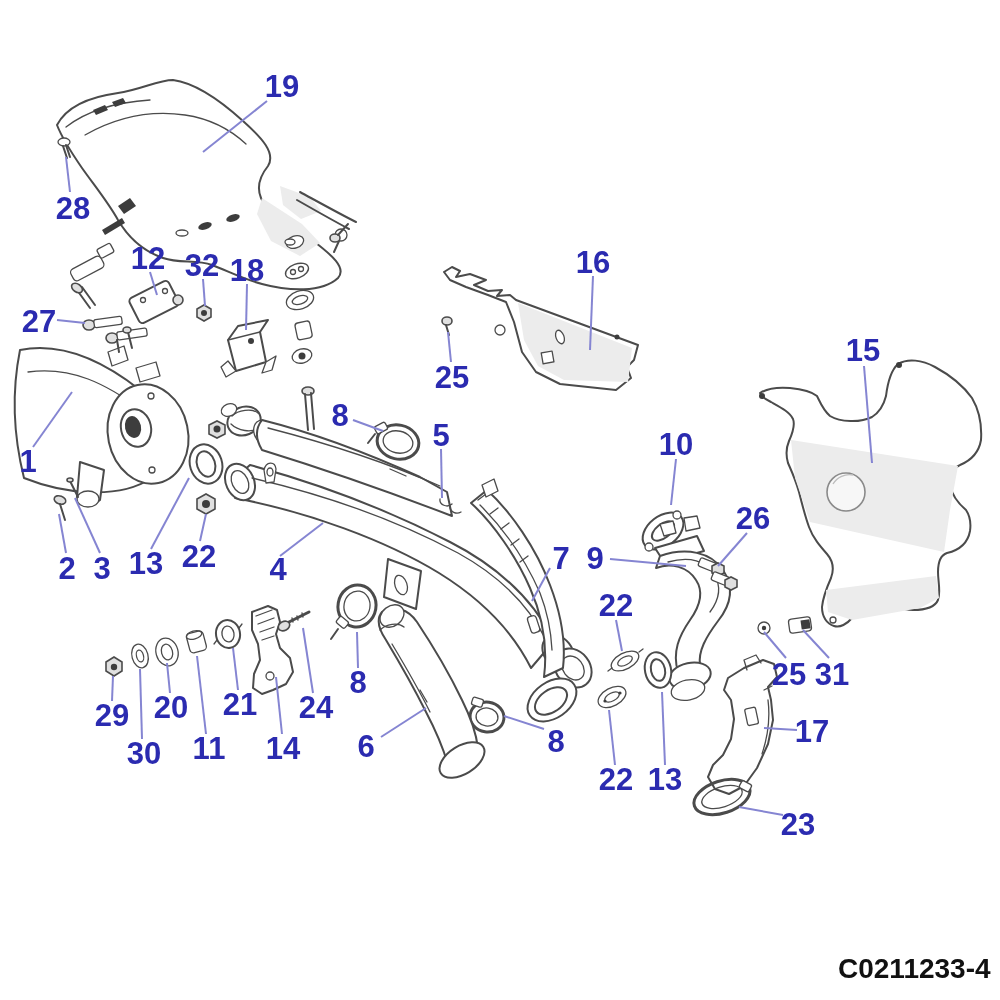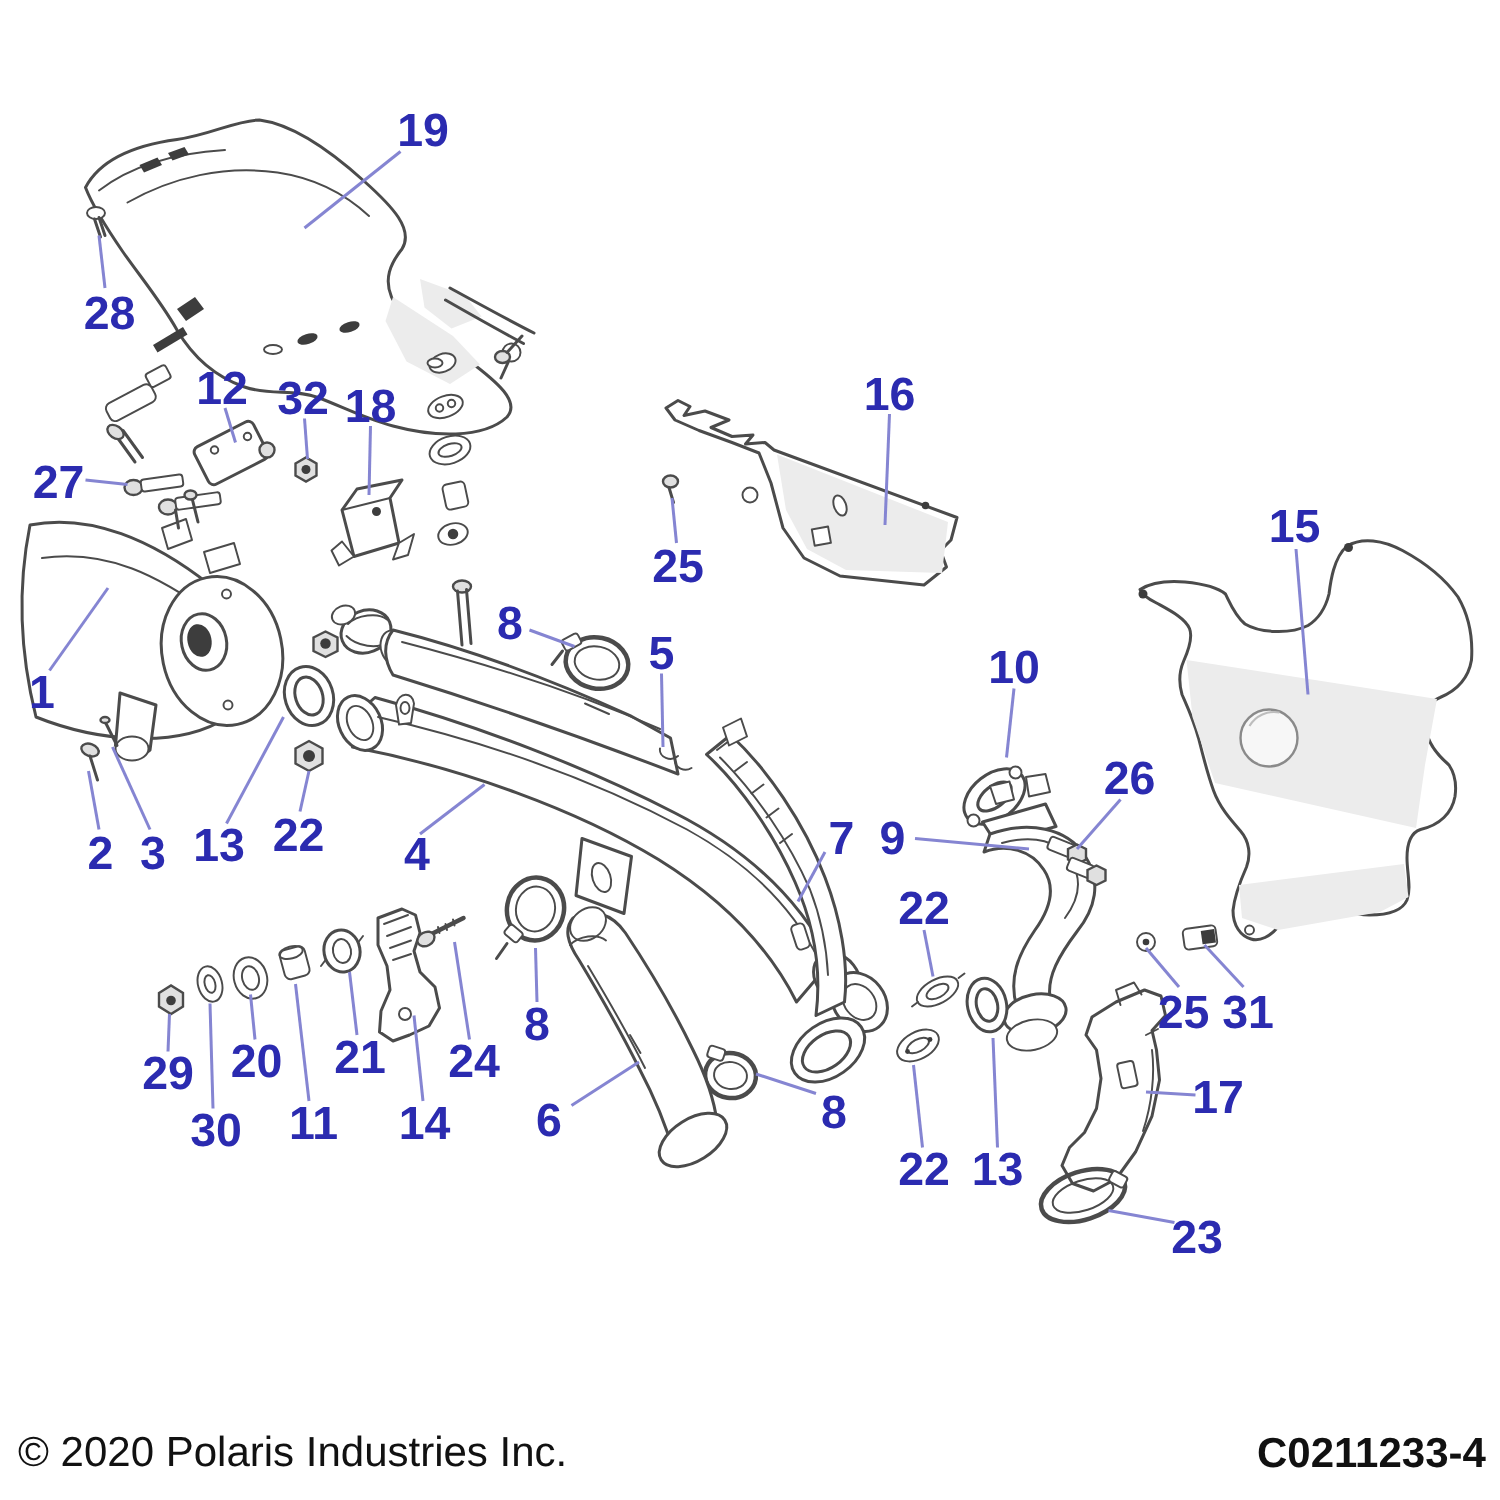--- a/index.html
+++ b/index.html
@@ -410,16 +410,15 @@
         <text x="789" y="685" text-anchor="middle" class="callout" fill="#2b2bb0">25</text>
         <line x1="829" y1="658" x2="803" y2="630" class="leader" stroke="#8585d2"></line>
         <text x="832" y="685" text-anchor="middle" class="callout" fill="#2b2bb0">31</text>
         <line x1="797" y1="730" x2="764" y2="728" class="leader" stroke="#8585d2"></line>
         <text x="812" y="742" text-anchor="middle" class="callout" fill="#2b2bb0">17</text>
         <line x1="783" y1="815" x2="739" y2="807" class="leader" stroke="#8585d2"></line>
         <text x="798" y="835" text-anchor="middle" class="callout" fill="#2b2bb0">23</text>
       </g>
 </svg>
 
-<div id="copyright" class="footer-text">© 2020 Polaris Industries Inc.</div>
 <div id="diagcode" class="footer-text">C0211233-4</div>
 
 </div>
 
 </body></html>

